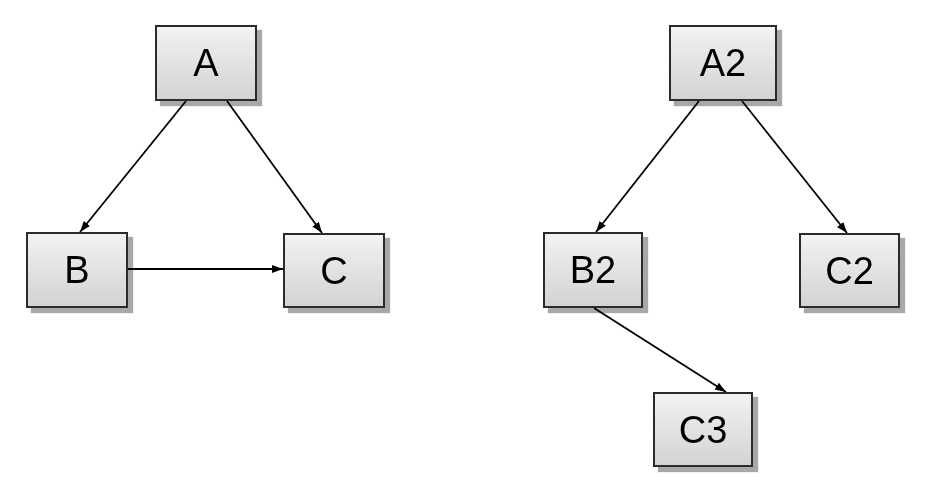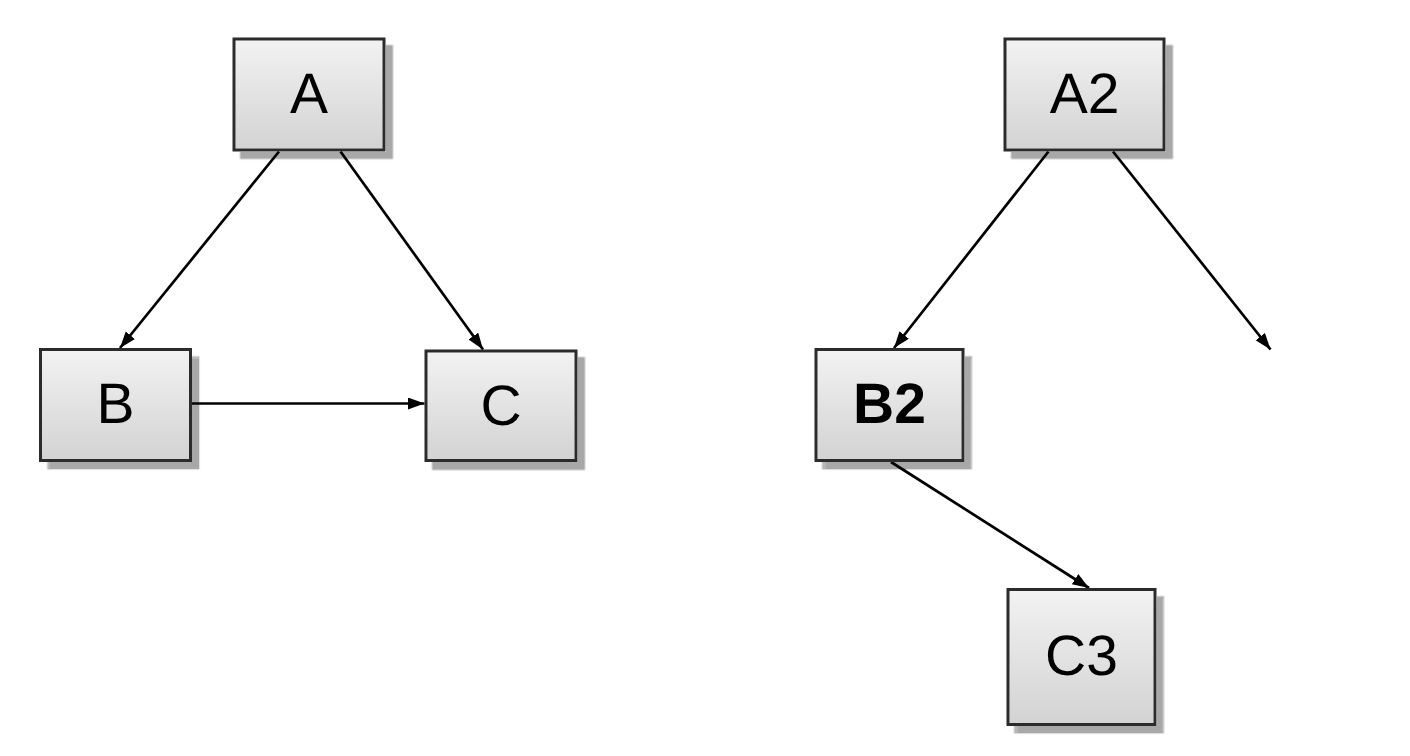--- a/index.html
+++ b/index.html
@@ -86,20 +86,23 @@
       </div>
       <div class="node" style="left: 26px; top: 232px; width: 102px; height: 76px;">
         <span class="node-label">B</span>
       </div>
       <div class="node" style="left: 283px; top: 233px; width: 102px; height: 75px;">
         <span class="node-label">C</span>
       </div>
       <div class="node" style="left: 669px; top: 25px; width: 108px; height: 76px;">
         <span class="node-label">A2</span>
       </div>
-      <div class="node" style="left: 543px; top: 232px; width: 100px; height: 76px; font-weight: bold;">
+      <div class="node" style="left: 543px; top: 232px; width: 100px; height: 76px;">
         <span class="node-label">B2</span>
       </div>
-      <div class="node" style="left: 671px; top: 392px; width: 100px; height: 92px;">
+      <div class="node" style="left: 799px; top: 233px; width: 101px; height: 75px;">
+        <span class="node-label">C2</span>
+      </div>
+      <div class="node" style="left: 653px; top: 392px; width: 100px; height: 75px;">
         <span class="node-label">C3</span>
       </div>
     </div>
 </div>
 
 </body></html>

